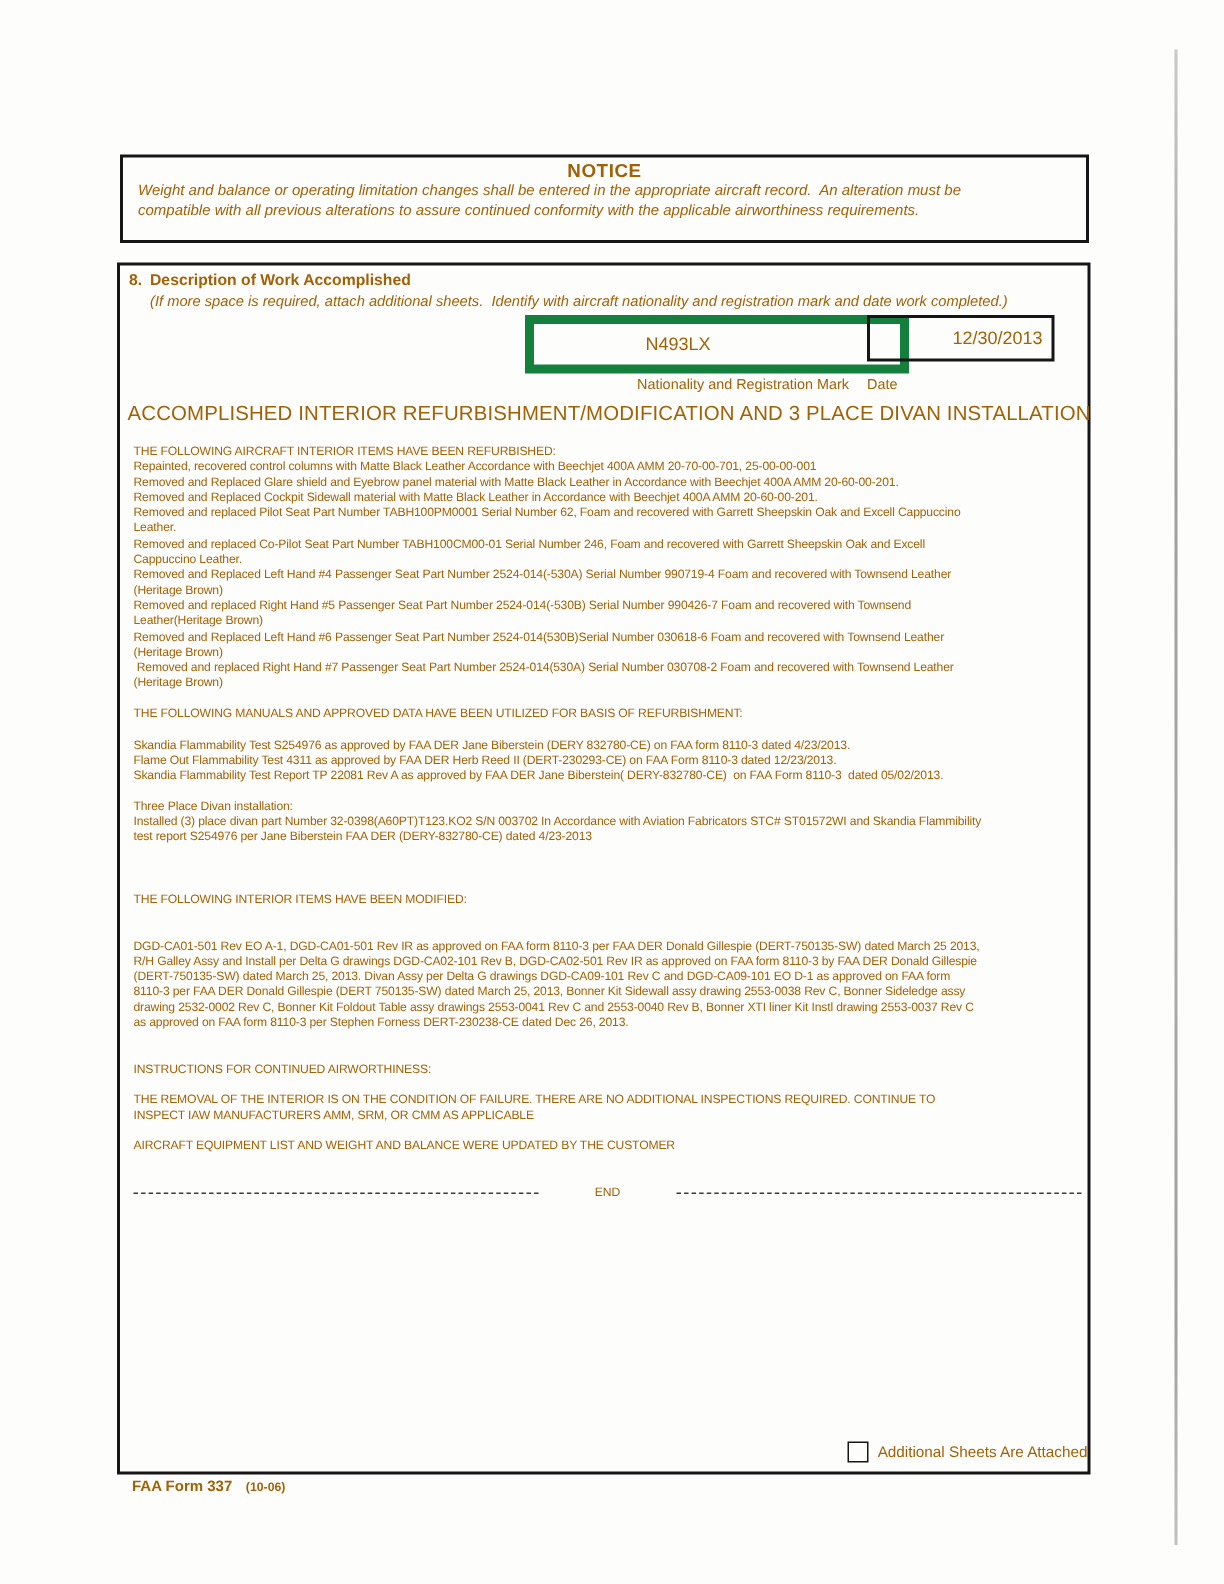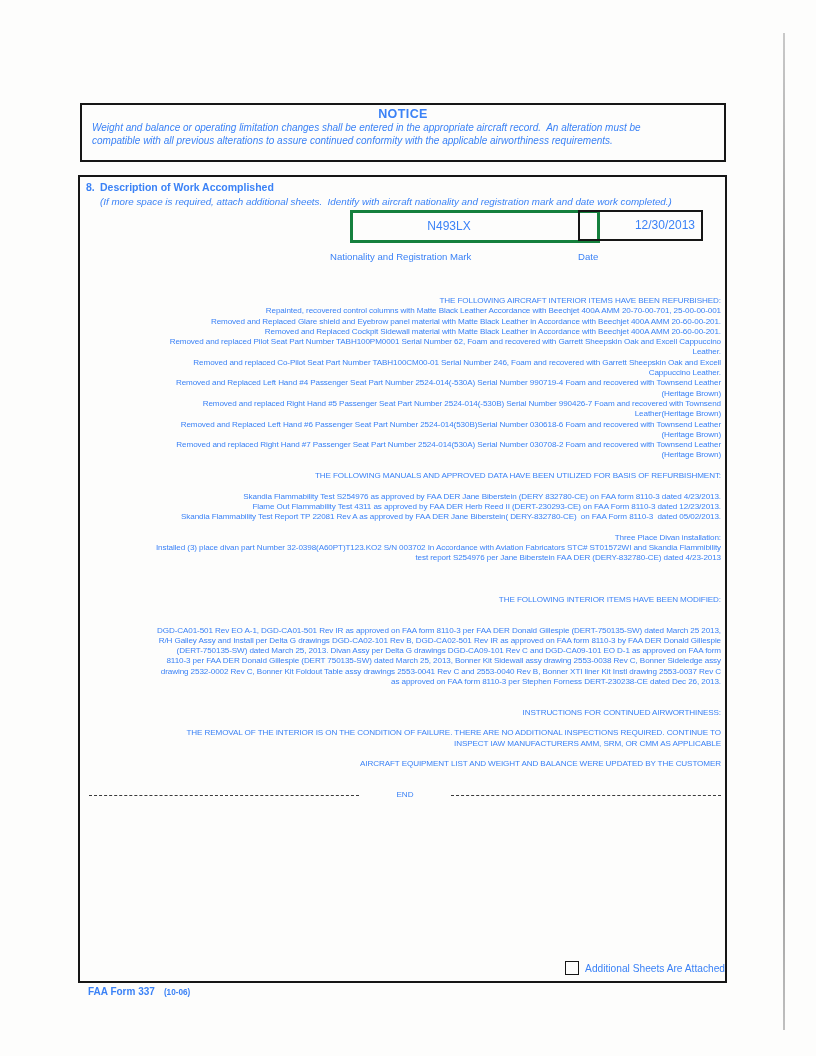--- a/index.html
+++ b/index.html
@@ -1,42 +1,42 @@
 <!DOCTYPE html>
 <html><head>
 <meta charset="utf-8">
 <title>FAA Form 337</title>
 <style>
   html,body{margin:0;padding:0;background:#e8e8e8;}
   .page{position:relative;width:816px;height:1056px;margin:0 auto;background:#fdfdfc;
-        font-family:"Liberation Sans",sans-serif;color:#3b82f6;overflow:hidden;}
+        font-family:"Liberation Sans",sans-serif;color:#a16207;overflow:hidden;}
 
   
   .notice-box{position:absolute;left:80px;top:103px;width:642px;height:55px;border:2px solid #161616;}
   .notice-title{text-align:center;font-weight:bold;font-size:12.5px;margin-top:2px;letter-spacing:.4px;}
   .notice-body{margin:1px 0 0 10px;}
   .notice-line{font-style:italic;font-size:10px;line-height:12.5px;white-space:pre;}
 
   
   .s8-box{position:absolute;left:78px;top:175px;width:645px;height:804px;border:2px solid #161616;}
   .s8-headrow{position:absolute;left:6px;top:4px;font-size:10.5px;font-weight:bold;white-space:pre;}
   .s8-num{display:inline-block;width:14px;}
   .s8-instr{position:absolute;left:20px;top:19px;font-style:italic;font-size:9.8px;white-space:pre;}
 
-  .reg-box{position:absolute;left:270px;top:33px;width:192px;height:27px;border:3px solid #15803d;
+  .reg-box{position:absolute;left:270px;top:33px;width:192px;height:27px;border:6px solid #15803d;
            font-size:12px;line-height:27px;text-align:center;padding-right:52px;}
   .date-box{position:absolute;left:498px;top:33px;width:115px;height:27px;border:2px solid #161616;
             font-size:12px;line-height:27px;text-align:right;padding-right:6px;}
-  .reg-label{position:absolute;left:250px;top:74px;width:236px;text-align:left;font-size:9.6px;}
+  .reg-label{position:absolute;left:250px;top:74px;width:236px;text-align:right;font-size:9.6px;}
   .date-label{position:absolute;left:498px;top:74px;width:121px;font-size:9.6px;}
 
   .work-title{position:absolute;left:5px;top:91px;font-size:13.6px;letter-spacing:.1px;white-space:pre;}
 
   .body-text{position:absolute;left:9px;top:119px;width:632px;}
-  .bline{white-space:pre;font-size:8.1px;letter-spacing:-0.1px;line-height:10.3px;height:10.3px;text-align:right;}
+  .bline{white-space:pre;font-size:8.1px;letter-spacing:-0.1px;line-height:10.3px;height:10.3px;}
 
   .end-row{display:flex;align-items:center;height:10.3px;font-size:8.1px;gap:36px;}
   .end-dash{flex:1;border-top:1.2px dashed #3a3a3a;height:0;}
   .end-label{padding:0 1px;line-height:10.3px;}
 
   .checkbox-row{position:absolute;left:0;width:100%;top:784px;display:flex;justify-content:flex-end;
                 align-items:center;gap:6px;font-size:10.2px;}
   .checkbox{width:12px;height:12px;border:1.6px solid #161616;background:#fdfdfc;}
 
   .form-footer{position:absolute;left:88px;top:986px;font-size:10px;font-weight:bold;white-space:pre;}
@@ -63,20 +63,21 @@
     <div class="s8-headrow"><span class="s8-num">8.</span><span>Description of Work Accomplished</span></div>
 
     <div class="s8-instr">(If more space is required, attach additional sheets.  Identify with aircraft nationality and registration mark and date work completed.)</div>
 
     <div class="reg-box">N493LX</div>
     <div class="date-box">12/30/2013</div>
 
     <div class="reg-label">Nationality and Registration Mark</div>
     <div class="date-label">Date</div>
 
+    <div class="work-title">ACCOMPLISHED INTERIOR REFURBISHMENT/MODIFICATION AND 3 PLACE DIVAN INSTALLATION</div>
 
     <div class="body-text">
       <div>
           <div class="bline">THE FOLLOWING AIRCRAFT INTERIOR ITEMS HAVE BEEN REFURBISHED:</div>
           <div class="bline">Repainted, recovered control columns with Matte Black Leather Accordance with Beechjet 400A AMM 20-70-00-701, 25-00-00-001</div>
           <div class="bline">Removed and Replaced Glare shield and Eyebrow panel material with Matte Black Leather in Accordance with Beechjet 400A AMM 20-60-00-201.</div>
           <div class="bline">Removed and Replaced Cockpit Sidewall material with Matte Black Leather in Accordance with Beechjet 400A AMM 20-60-00-201.</div>
           <div class="bline">Removed and replaced Pilot Seat Part Number TABH100PM0001 Serial Number 62, Foam and recovered with Garrett Sheepskin Oak and Excell Cappuccino</div>
           <div class="bline">Leather.</div>
           <div class="bline">Removed and replaced Co-Pilot Seat Part Number TABH100CM00-01 Serial Number 246, Foam and recovered with Garrett Sheepskin Oak and Excell</div>

